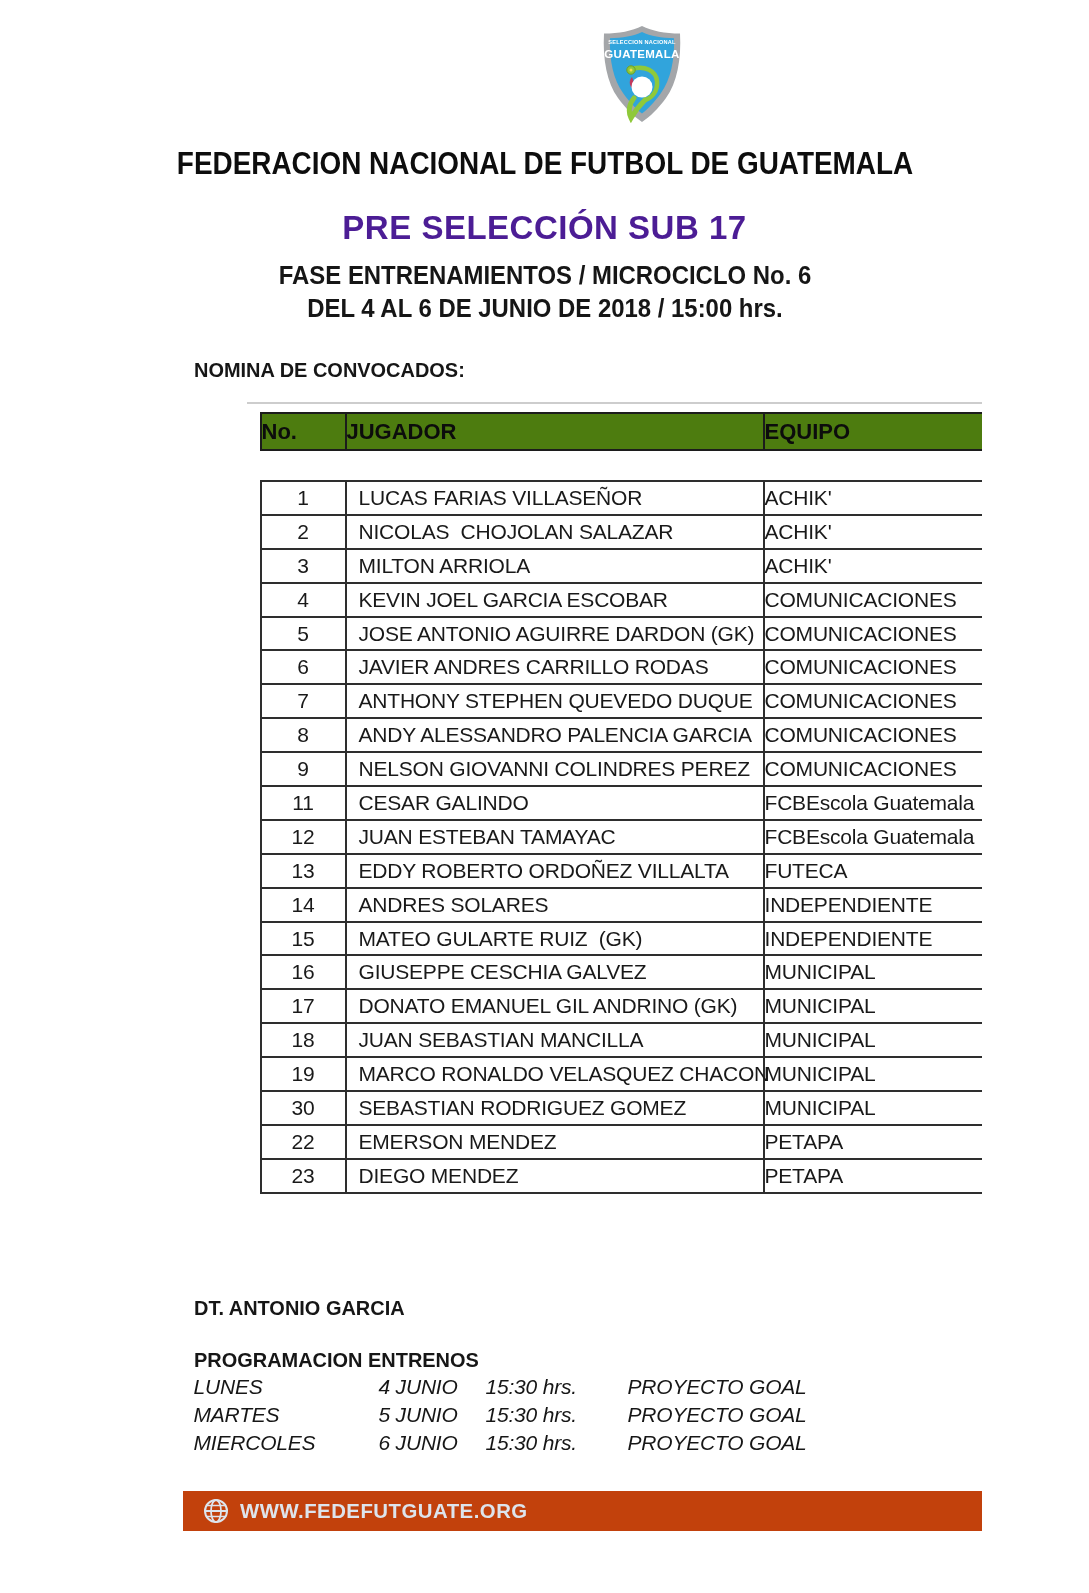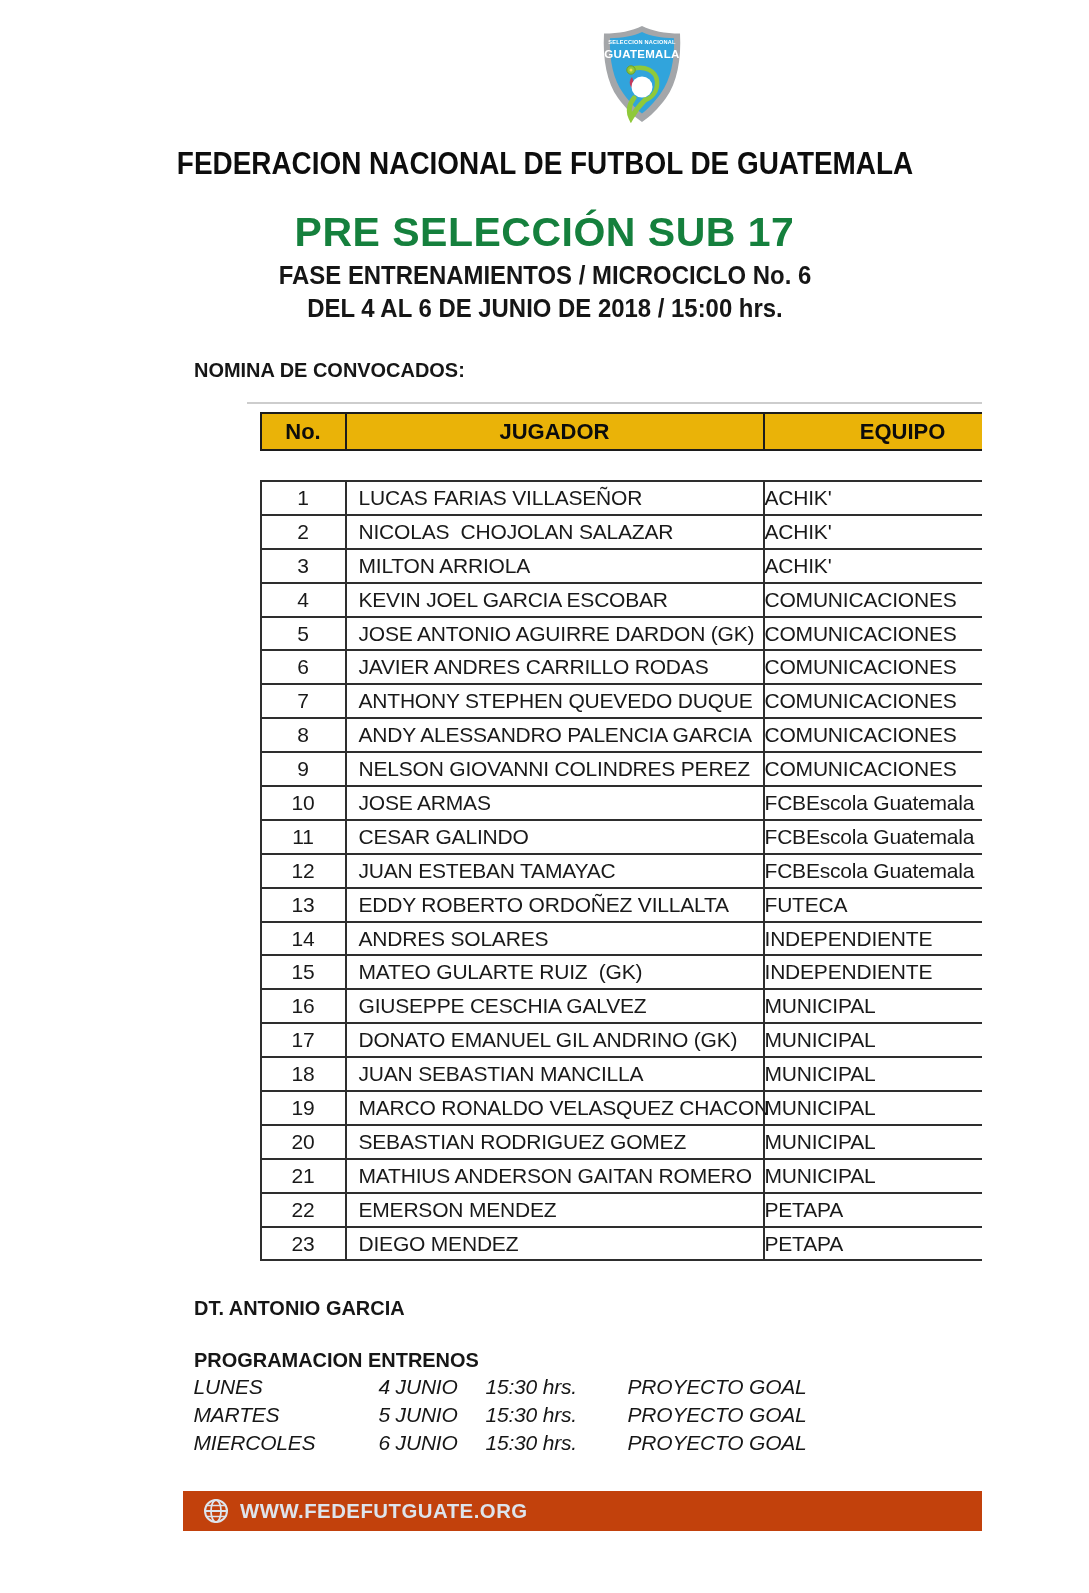--- a/index.html
+++ b/index.html
@@ -11,43 +11,43 @@
   
   .logo{position:absolute;left:493px;top:25px;width:82px;height:98px;}
   
   .federation{
     position:absolute;left:0;top:146px;width:100%;text-align:center;
     font-size:31px;font-weight:bold;letter-spacing:0px;color:#0d0d0d;
     transform:scaleX(.90);transform-origin:center;white-space:nowrap;
   }
   .main-title{
     position:absolute;left:0;top:209px;width:100%;text-align:center;
-    font-size:41px;font-weight:bold;color:#15803d;letter-spacing:.5px;white-space:nowrap;
+    font-size:33px;font-weight:bold;color:#4c1d95;letter-spacing:.5px;white-space:nowrap;
   }
   .sub1{
     position:absolute;left:0;top:260px;width:100%;text-align:center;
     font-size:26px;font-weight:bold;transform:scaleX(.92);transform-origin:center;white-space:nowrap;
   }
   .sub2{
     position:absolute;left:0;top:293px;width:100%;text-align:center;
     font-size:26px;font-weight:bold;transform:scaleX(.92);transform-origin:center;white-space:nowrap;
   }
   .nomina{
     position:absolute;left:86px;top:358px;font-size:21px;font-weight:bold;
     transform:scaleX(.95);transform-origin:left center;white-space:nowrap;
   }
   
   .faint-line{position:absolute;left:139px;top:402px;width:797px;height:2px;background:#cdcdcd;}
   table{border-collapse:collapse;table-layout:fixed;}
   .roster-head{
     position:absolute;left:152px;top:412px;width:781px;
   }
   .roster-head th{
-    background:#eab308;border:2px solid #1c1c1c;height:35px;
-    font-size:22px;font-weight:bold;color:#0c0c0c;text-align:center;padding:0;
+    background:#4d7c0f;border:2px solid #1c1c1c;height:35px;
+    font-size:22px;font-weight:bold;color:#0c0c0c;text-align:left;padding:0;
   }
   .roster-body{
     position:absolute;left:152px;top:480px;width:781px;
   }
   .roster-body td{
     border:2px solid #2e2e2e;height:31.9px;padding:0;
     font-size:21px;letter-spacing:-.2px;color:#191919;vertical-align:middle;
   }
   .c-no{text-align:center;}
   .c-name{text-align:left;padding-left:12px !important;white-space:pre;}
@@ -181,25 +181,20 @@
           <td class="c-name">ANDY ALESSANDRO PALENCIA GARCIA</td>
           <td class="c-team">COMUNICACIONES</td>
         </tr>
 
         <tr>
           <td class="c-no">9</td>
           <td class="c-name">NELSON GIOVANNI COLINDRES PEREZ</td>
           <td class="c-team">COMUNICACIONES</td>
         </tr>
 
-        <tr>
-          <td class="c-no">10</td>
-          <td class="c-name">JOSE ARMAS</td>
-          <td class="c-team">FCBEscola Guatemala</td>
-        </tr>
 
         <tr>
           <td class="c-no">11</td>
           <td class="c-name">CESAR GALINDO</td>
           <td class="c-team">FCBEscola Guatemala</td>
         </tr>
 
         <tr>
           <td class="c-no">12</td>
           <td class="c-name">JUAN ESTEBAN TAMAYAC</td>
@@ -242,30 +237,25 @@
           <td class="c-team">MUNICIPAL</td>
         </tr>
 
         <tr>
           <td class="c-no">19</td>
           <td class="c-name">MARCO RONALDO VELASQUEZ CHACON</td>
           <td class="c-team">MUNICIPAL</td>
         </tr>
 
         <tr>
-          <td class="c-no">20</td>
+          <td class="c-no">30</td>
           <td class="c-name">SEBASTIAN RODRIGUEZ GOMEZ</td>
           <td class="c-team">MUNICIPAL</td>
         </tr>
 
-        <tr>
-          <td class="c-no">21</td>
-          <td class="c-name">MATHIUS ANDERSON GAITAN ROMERO</td>
-          <td class="c-team">MUNICIPAL</td>
-        </tr>
 
         <tr>
           <td class="c-no">22</td>
           <td class="c-name">EMERSON MENDEZ</td>
           <td class="c-team">PETAPA</td>
         </tr>
 
         <tr>
           <td class="c-no">23</td>
           <td class="c-name">DIEGO MENDEZ</td>

